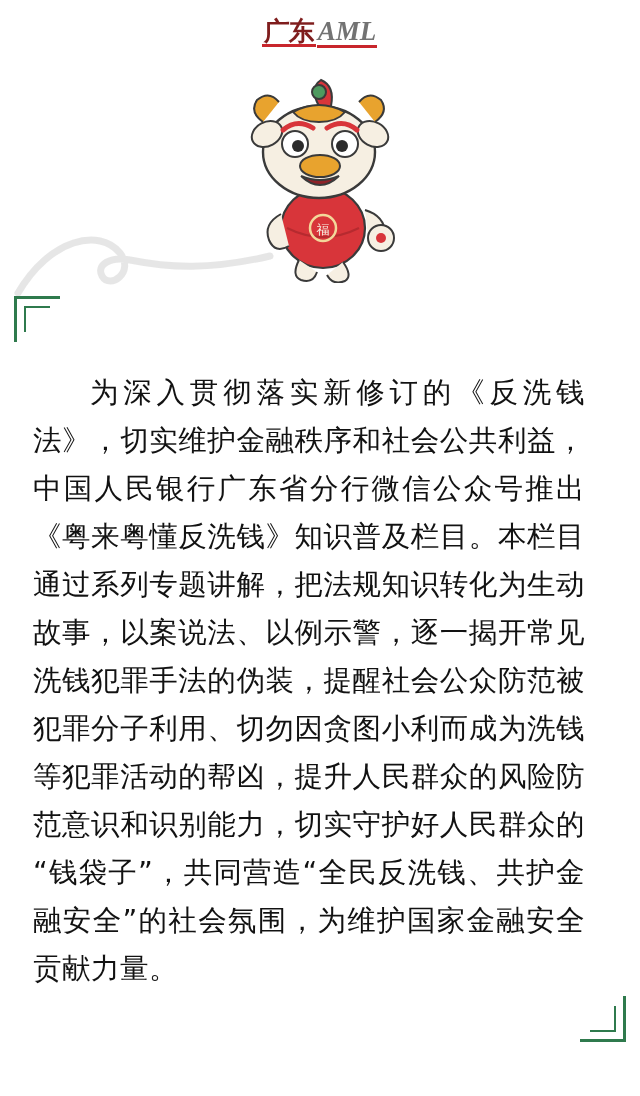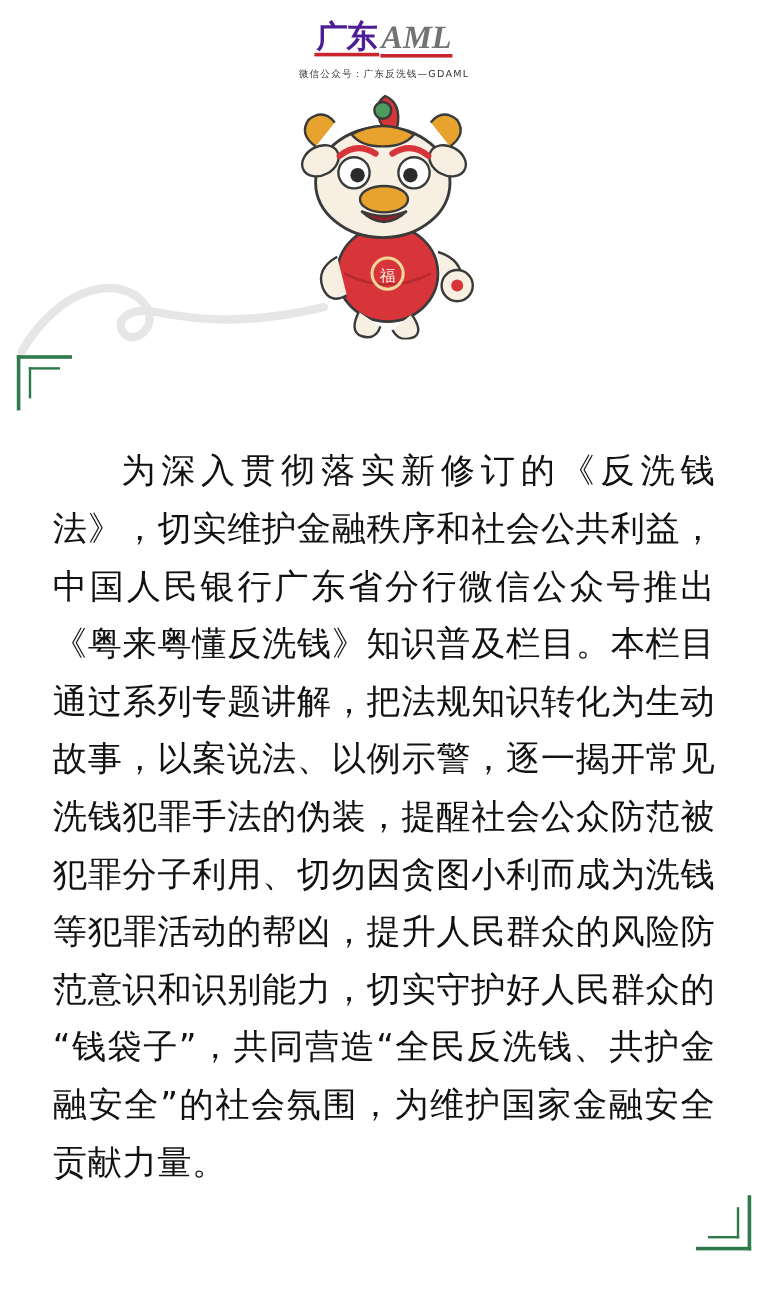--- a/index.html
+++ b/index.html
@@ -29,21 +29,21 @@
     align-items: center;
     justify-content: center;
     gap: 4px;
     height: 34px;
   }
   .logo-cn {
     font-family: "DejaVu Serif", serif;
     font-weight: bold;
     font-size: 26px;
     letter-spacing: -1px;
-    color: #4c1d95;
+    color: #7f1d1d;
     line-height: 1;
     position: relative;
   }
   .logo-cn::after {
     content: "";
     position: absolute;
     left: -2px;
     right: -2px;
     bottom: -3px;
     height: 3px;
@@ -120,42 +120,41 @@
 
   .corner.br .h1 { bottom: 0; right: 0; width: 46px; height: 3px; }
   .corner.br .v1 { bottom: 0; right: 0; width: 3px;  height: 46px; }
   .corner.br .h2 { bottom: 10px; right: 10px; width: 26px; height: 2px; }
   .corner.br .v2 { bottom: 10px; right: 10px; width: 2px;  height: 26px; }
 
   
   .body-text {
     position: absolute;
     top: 340px;
-    left: 44px;
+    left: 33px;
     width: 552px;
     font-family: "DejaVu Sans", sans-serif;
     font-size: 28.5px;
     line-height: 48px;
     letter-spacing: 0.5px;
     color: #121212;
     text-align: justify;
     text-justify: inter-ideograph;
     text-indent: 2em;
     font-weight: 500;
   }
 </style>
 </head>
 <body>
 
 <div class="header">
   <div class="logo-row">
     <span class="logo-cn">广东</span>
     <span class="logo-aml">AML</span>
   </div>
-  <div class="logo-sub">微信公众号：广东反洗钱—GDAML</div>
 </div>
 
 <div class="lion-wrap">
 
   <svg class="swoosh" viewBox="0 0 300 120" aria-hidden="true">
     <path d="M8 95 C 40 40, 90 30, 110 55 C 125 74, 100 92, 92 78 C 86 67, 100 58, 120 62 C 160 70, 200 72, 260 58" fill="none" stroke="#cfcfcf" stroke-width="7" stroke-linecap="round"></path>
   </svg>
 
   <svg class="lion" width="210" height="205" viewBox="0 0 210 205" aria-hidden="true">
 

